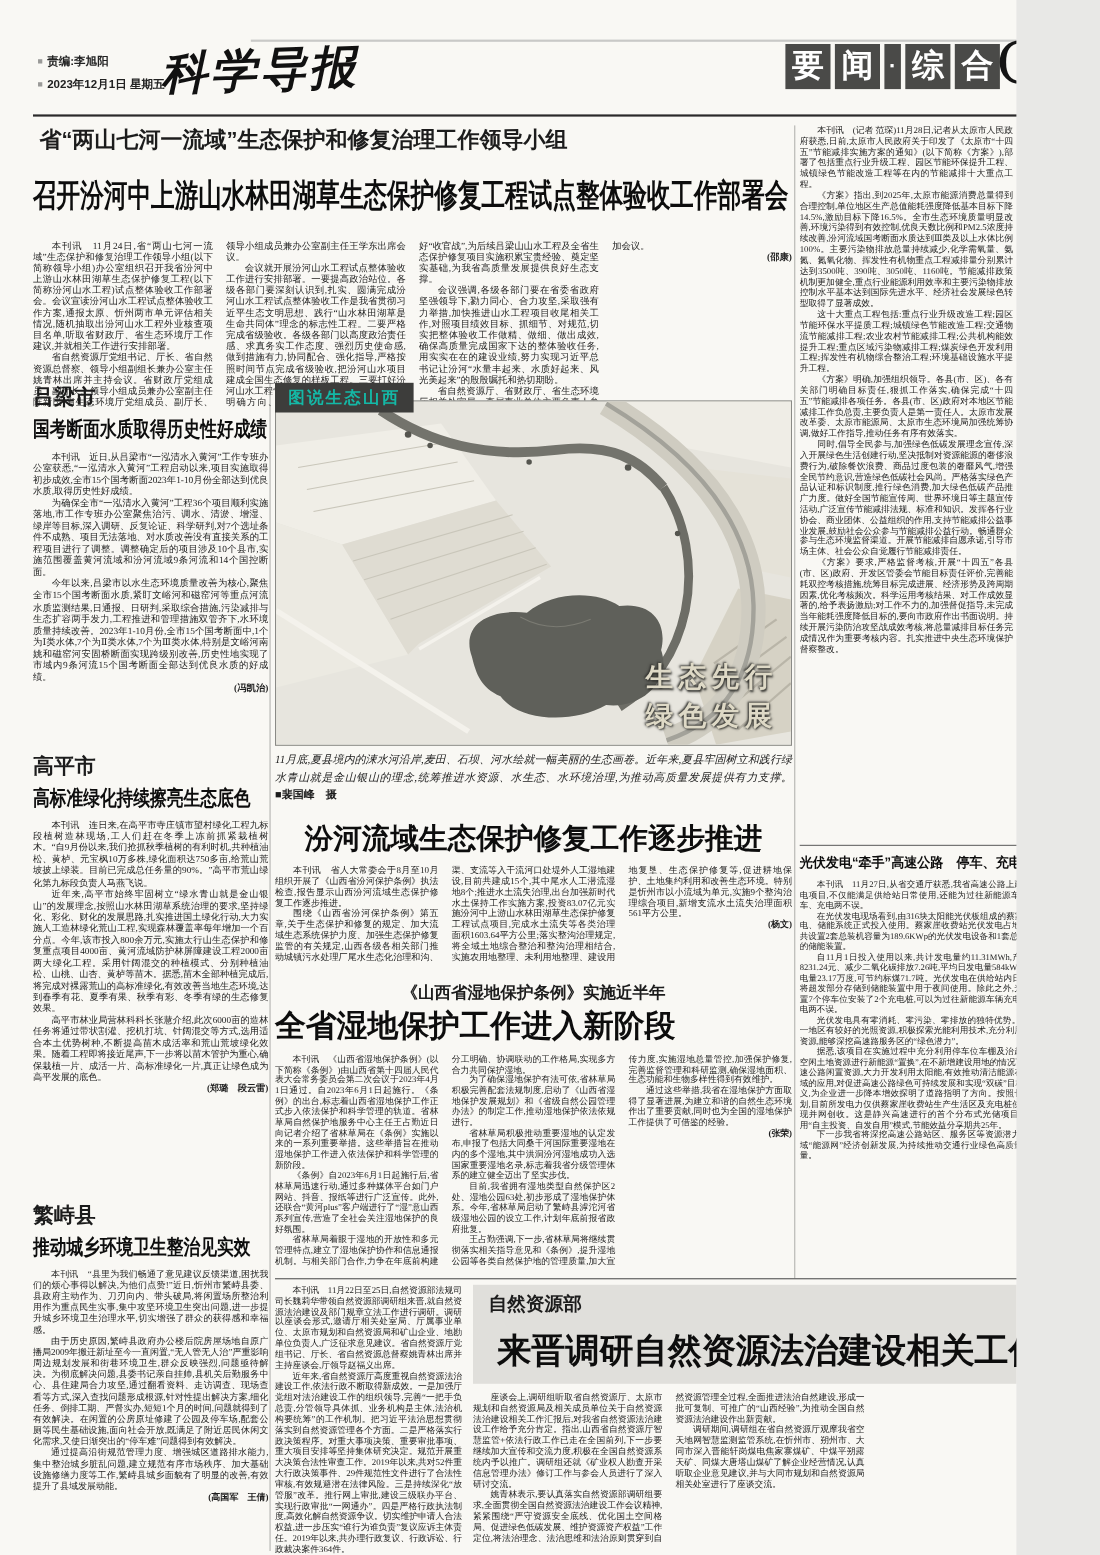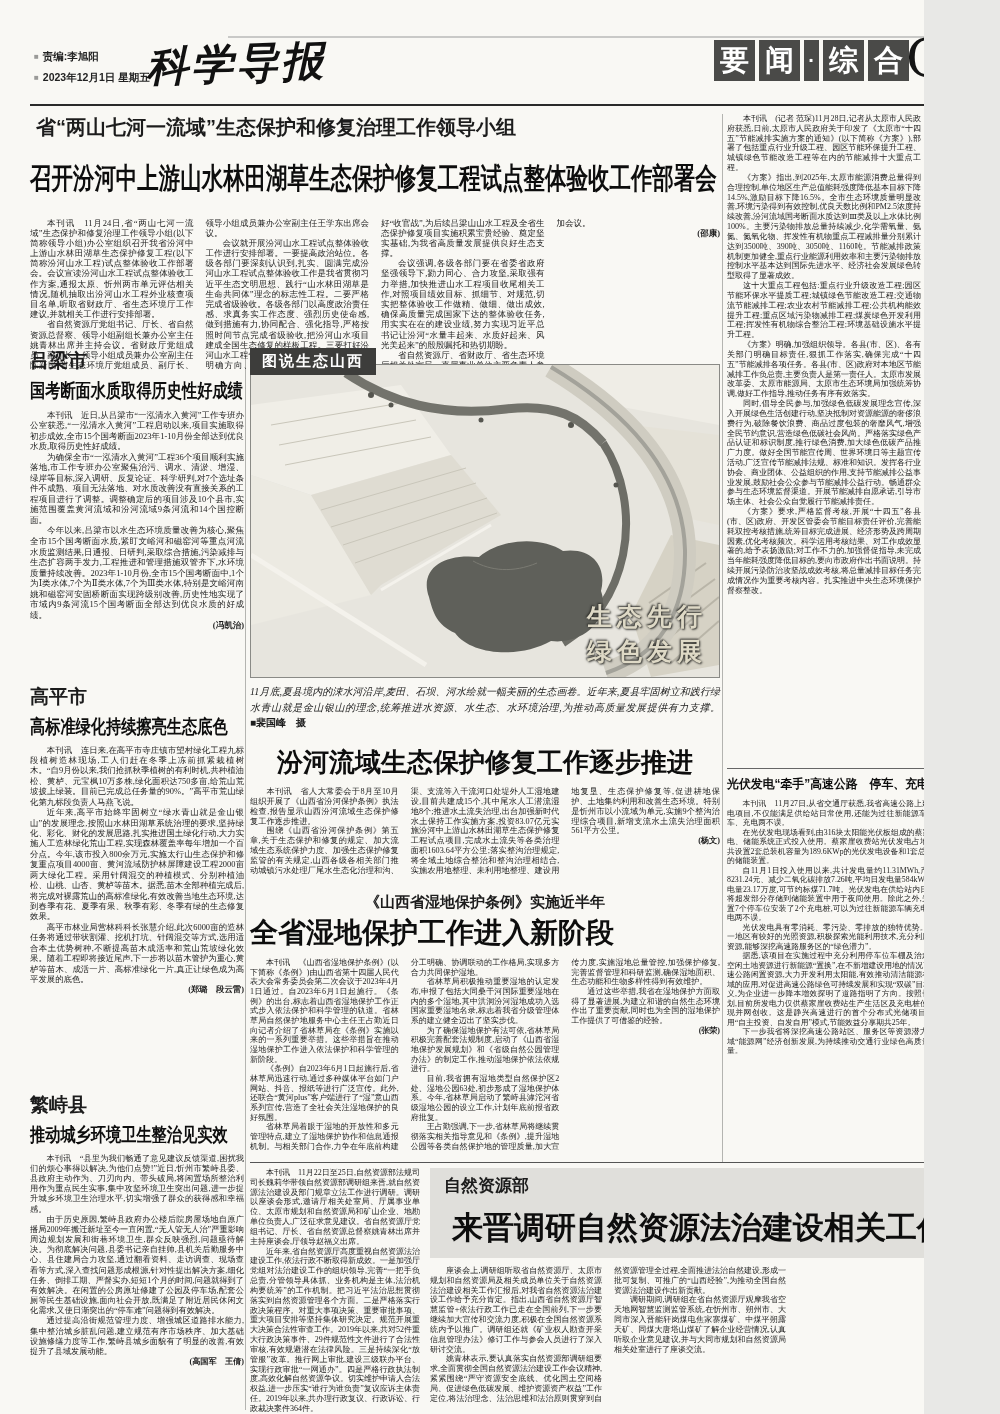--- a/index.html
+++ b/index.html
@@ -45,21 +45,21 @@
   
   .vrule-left{left:245px;top:348px;width:1px;height:1062px;background:#b4b4b0;}
   .vrule-right{left:722px;top:114px;width:1px;height:1048px;background:#b4b4b0;}
   
   .brief{left:30px;width:214px;}
   .region{font-family:"Liberation Sans",sans-serif;font-weight:600;font-size:19px;margin:0 0 4px;}
   .brief-hl{font-size:19px;line-height:1.35;transform:scaleX(0.8);transform-origin:0 50%;width:125%;margin:0 0 6px;}
   .brief-body{font-size:8.5px;line-height:1.24;text-align:justify;overflow:hidden;}
   
   .photo-wrap{left:250px;top:348px;width:470px;}
-  .photo-tag{position:absolute;left:0;top:0;z-index:2;background:#3d3d3b;color:#ffffff;
+  .photo-tag{position:absolute;left:0;top:0;z-index:2;background:#3d3d3b;color:#14b8a6;
              font-family:Liberation Serif, serif;font-weight:bold;font-size:15px;
              padding:4px 12px;letter-spacing:2px;}
   .photo-frame{position:relative;margin-top:16px;width:468px;height:312px;border:1px solid #8a8a86;background:#e7e5de;}
   .photo-overlay{position:absolute;right:12px;bottom:8px;text-align:left;font-weight:bold;
                  font-size:25px;letter-spacing:5px;line-height:1.4;color:#ded9c6;
                  text-shadow:1px 1px 2px #33332f,-1px -1px 2px #33332f;}
   .photo-caption{margin-top:6px;font-size:10px;line-height:1.55;font-style:italic;text-align:justify;}
   .photo-credit{font-style:normal;font-weight:bold;white-space:nowrap;}
   
   .fenhe{left:250px;top:745px;width:470px;}
@@ -155,21 +155,21 @@
       <p class="byline">(冯凯治)</p>
     </div>
   </article>
 
   <article class="abs brief" style="top:684px;">
     <p class="region">高平市</p>
     <h2 class="hl brief-hl">高标准绿化持续擦亮生态底色</h2>
     <div class="brief-body" style="height:326px;font-size:8.4px;">
       <p class="para">本刊讯　连日来,在高平市寺庄镇市望村绿化工程九标段植树造林现场,工人们赶在冬季上冻前抓紧栽植树木。“自9月份以来,我们抢抓秋季植树的有利时机,共种植油松、黄栌、元宝枫10万多株,绿化面积达750多亩,给荒山荒坡披上绿装。目前已完成总任务量的90%。”高平市荒山绿化第九标段负责人马燕飞说。</p>
       <p class="para">近年来,高平市始终牢固树立“绿水青山就是金山银山”的发展理念,按照山水林田湖草系统治理的要求,坚持绿化、彩化、财化的发展思路,扎实推进国土绿化行动,大力实施人工造林绿化荒山工程,实现森林覆盖率每年增加一个百分点。今年,该市投入800余万元,实施太行山生态保护和修复重点项目4000亩、黄河流域防护林屏障建设工程2000亩两大绿化工程。采用针阔混交的种植模式、分别种植油松、山桃、山杏、黄栌等苗木。据悉,苗木全部种植完成后,将完成对裸露荒山的高标准绿化,有效改善当地生态环境,达到春季有花、夏季有果、秋季有彩、冬季有绿的生态修复效果。</p>
-      <p class="para">高平市林业局营林科科长张慧介绍,此次6000亩的造林任务将通过带状割灌、挖机打坑、针阔混交等方式,选用适合本土优势树种,不断提高苗木成活率和荒山荒坡绿化效果。随着工程即将接近尾声,下一步将以苗木管护为重心,黄栌等苗木、成活一片、高标准绿化一片,真正让绿色成为高平发展的底色。</p>
+      <p class="para">高平市林业局营林科科长张慧介绍,此次6000亩的造林任务将通过带状割灌、挖机打坑、针阔混交等方式,选用适合本土优势树种,不断提高苗木成活率和荒山荒坡绿化效果。随着工程即将接近尾声,下一步将以苗木管护为重心,确保栽植一片、成活一片、高标准绿化一片,真正让绿色成为高平发展的底色。</p>
       <p class="byline">(郑璐　段云雷)</p>
     </div>
   </article>
 
   <article class="abs brief" style="top:1092px;">
     <p class="region">繁峙县</p>
     <h2 class="hl brief-hl">推动城乡环境卫生整治见实效</h2>
     <div class="brief-body" style="height:260px;font-size:8.2px;">
       <p class="para">本刊讯　“县里为我们畅通了意见建议反馈渠道,困扰我们的烦心事得以解决,为他们点赞!”近日,忻州市繁峙县委、县政府主动作为、刀刃向内、带头破局,将闲置场所整治利用作为重点民生实事,集中攻坚环境卫生突出问题,进一步提升城乡环境卫生治理水平,切实增强了群众的获得感和幸福感。</p>
       <p class="para">由于历史原因,繁峙县政府办公楼后院房屋场地自原广播局2009年搬迁新址至今一直闲置,“无人管无人治”严重影响周边规划发展和街巷环境卫生,群众反映强烈,问题亟待解决。为彻底解决问题,县委书记亲自挂帅,县机关后勤服务中心、县住建局合力攻坚,通过翻看资料、走访调查、现场查看等方式,深入查找问题形成根源,针对性提出解决方案,细化任务、倒排工期、严督实办,短短1个月的时间,问题就得到了有效解决。在闲置的公房原址修建了公园及停车场,配套公厕等民生基础设施,面向社会开放,既满足了附近居民休闲文化需求,又使日渐突出的“停车难”问题得到有效解决。</p>
@@ -238,22 +238,22 @@
     </div>
   </article>
 
   <article class="abs wetland">
     <p class="kicker wet-kicker">《山西省湿地保护条例》实施近半年</p>
     <h2 class="hl wet-hl">全省湿地保护工作进入新阶段</h2>
     <div class="cols wet-body">
       <p class="para">本刊讯　《山西省湿地保护条例》(以下简称《条例》)由山西省第十四届人民代表大会常务委员会第二次会议于2023年4月1日通过。自2023年6月1日起施行。《条例》的出台,标志着山西省湿地保护工作正式步入依法保护和科学管理的轨道。省林草局自然保护地服务中心主任王占勤近日向记者介绍了省林草局在《条例》实施以来的一系列重要举措。这些举措旨在推动湿地保护工作进入依法保护和科学管理的新阶段。</p>
       <p class="para">《条例》自2023年6月1日起施行后,省林草局迅速行动,通过多种媒体平台如门户网站、抖音、报纸等进行广泛宣传。此外,还联合“黄河plus”客户端进行了“湿”意山西系列宣传,营造了全社会关注湿地保护的良好氛围。</p>
       <p class="para">省林草局着眼于湿地的开放性和多元管理特点,建立了湿地保护协作和信息通报机制。与相关部门合作,力争在年底前构建分工明确、协调联动的工作格局,实现多方合力共同保护湿地。</p>
+      <p class="para">为了确保湿地保护有法可依,省林草局积极完善配套法规制度,启动了《山西省湿地保护发展规划》和《省级自然公园管理办法》的制定工作,推动湿地保护依法依规进行。</p>
       <p class="para">省林草局积极推动重要湿地的认定发布,申报了包括大同桑干河国际重要湿地在内的多个湿地,其中洪洞汾河湿地成功入选国家重要湿地名录,标志着我省分级管理体系的建立健全迈出了坚实步伐。</p>
-      <p class="para">为了确保湿地保护有法可依,省林草局积极完善配套法规制度,启动了《山西省湿地保护发展规划》和《省级自然公园管理办法》的制定工作,推动湿地保护依法依规进行。</p>
       <p class="para">目前,我省拥有湿地类型自然保护区2处、湿地公园63处,初步形成了湿地保护体系。今年,省林草局启动了繁峙县滹沱河省级湿地公园的设立工作,计划年底前报省政府批复。</p>
       <p class="para">王占勤强调,下一步,省林草局将继续贯彻落实相关指导意见和《条例》,提升湿地公园等各类自然保护地的管理质量,加大宣传力度,实施湿地总量管控,加强保护修复,完善监督管理和科研监测,确保湿地面积、生态功能和生物多样性得到有效维护。</p>
       <p class="para">通过这些举措,我省在湿地保护方面取得了显著进展,为建立和谐的自然生态环境作出了重要贡献,同时也为全国的湿地保护工作提供了可借鉴的经验。</p>
       <p class="byline">(张荣)</p>
     </div>
   </article>
 
   <article class="abs ministry">
     <div class="min-col1">
       <p class="para">本刊讯　11月22日至25日,自然资源部法规司司长魏莉华带领自然资源部调研组来晋,就自然资源法治建设及部门规章立法工作进行调研。调研以座谈会形式,邀请厅相关处室局、厅属事业单位、太原市规划和自然资源局和矿山企业、地勘单位负责人,广泛征求意见建议。省自然资源厅党组书记、厅长、省自然资源总督察姚青林出席并主持座谈会,厅领导赵福义出席。</p>

